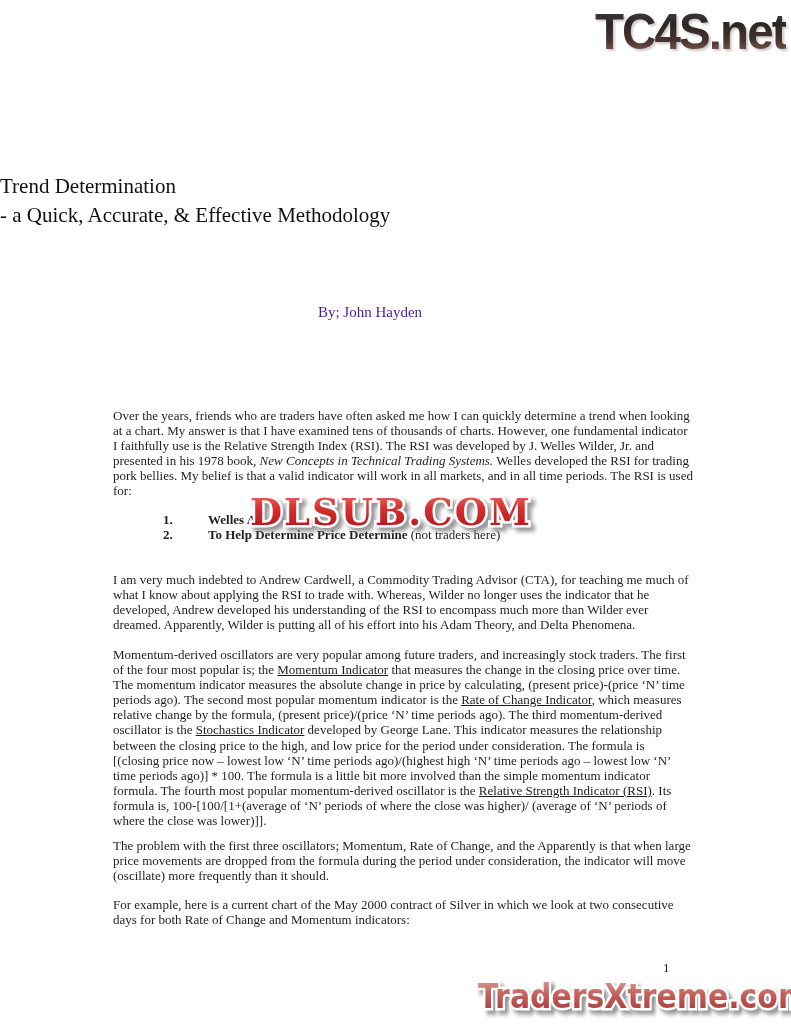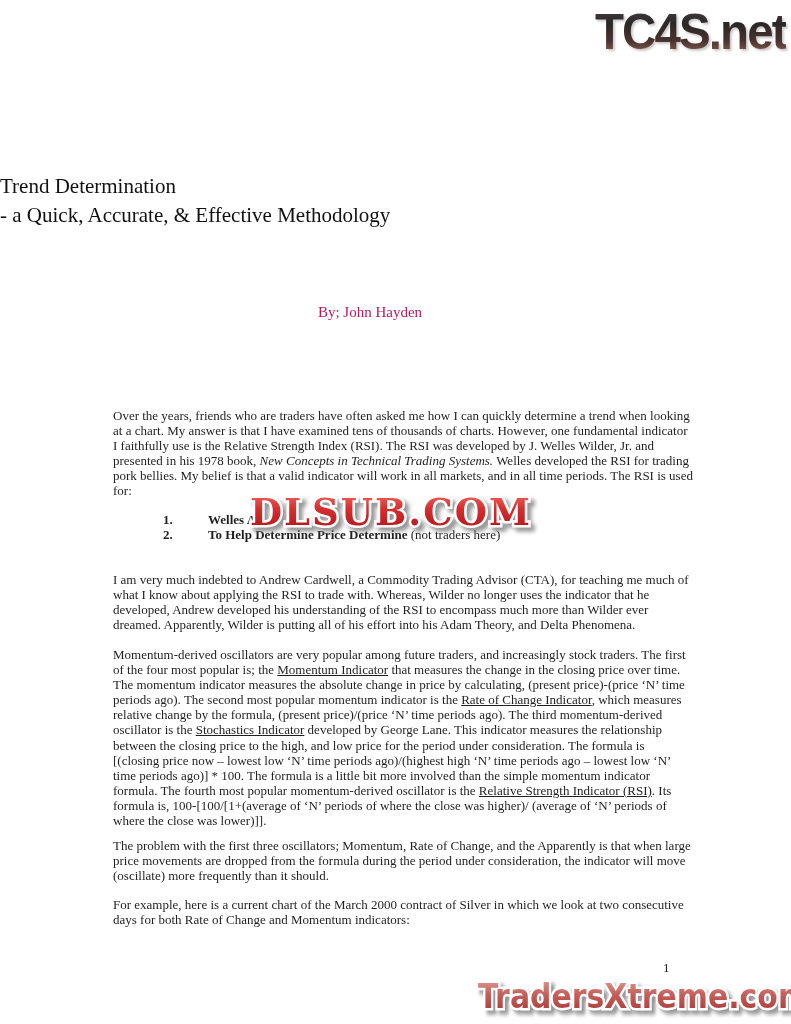--- a/index.html
+++ b/index.html
@@ -14,21 +14,21 @@
     filter:drop-shadow(2px 2px 1px rgba(110,95,95,0.35));}
   .hl-fill{
     font-family:"Liberation Sans", sans-serif;font-weight:700;font-size:50px;line-height:1;
     letter-spacing:-2px;white-space:nowrap;
     background:linear-gradient(180deg,#4a4546 0%,#2b2627 35%,#47332f 65%,#7d554b 85%,#a37a69 100%);
     -webkit-background-clip:text;background-clip:text;color:#3a3233;-webkit-text-fill-color:transparent;}
 
   
   .title{position:absolute;top:172px;left:0;width:791px;margin:0;text-align:left;
     font-weight:400;font-size:21px;line-height:29px;color:#111;}
-  .byline{position:absolute;top:304px;left:0;width:740px;text-align:center;font-size:15px;color:#be185d;}
+  .byline{position:absolute;top:304px;left:0;width:740px;text-align:center;font-size:15px;color:#4c1d95;}
 
   
   .para{position:absolute;left:113px;width:580px;font-size:13px;line-height:15.1px;text-align:left;}
   #p1{top:408px}
   #p2{top:572px}
   #p3{top:647px}
   #p4{top:838px}
   #p5{top:897px}
   .b{font-weight:700}
   .i{font-style:italic}
@@ -85,21 +85,21 @@
     </div>
     <div class="list-row">
       <span class="num">2.</span>
       <span class="list-text"><span class="b">To Help Determine Price Determine</span><span> (not traders here)</span></span>
     </div>
   </div>
 
   <div class="para" id="p2"><span>I am very much indebted to Andrew Cardwell, a Commodity Trading Advisor (CTA), for teaching me much of what I know about applying the RSI to trade with. Whereas, Wilder no longer uses the indicator that he developed, Andrew developed his understanding of the RSI to encompass much more than Wilder ever dreamed. Apparently, Wilder is putting all of his effort into his Adam Theory, and Delta Phenomena.</span></div>
   <div class="para" id="p3"><span>Momentum-derived oscillators are very popular among future traders, and increasingly stock traders. The first of the four most popular is; the </span><span class="u">Momentum Indicator</span><span> that measures the change in the closing price over time. The momentum indicator measures the absolute change in price by calculating, (present price)-(price ‘N’ time periods ago). The second most popular momentum indicator is the </span><span class="u">Rate of Change Indicator</span><span>, which measures relative change by the formula, (present price)/(price ‘N’ time periods ago). The third momentum-derived oscillator is the </span><span class="u">Stochastics Indicator</span><span> developed by George Lane. This indicator measures the relationship between the closing price to the high, and low price for the period under consideration. The formula is [(closing price now – lowest low ‘N’ time periods ago)/(highest high ‘N’ time periods ago – lowest low ‘N’ time periods ago)] * 100. The formula is a little bit more involved than the simple momentum indicator formula. The fourth most popular momentum-derived oscillator is the </span><span class="u">Relative Strength Indicator (RSI)</span><span>. Its formula is, 100-[100/[1+(average of ‘N’ periods of where the close was higher)/ (average of ‘N’ periods of where the close was lower)]].</span></div>
   <div class="para" id="p4"><span>The problem with the first three oscillators; Momentum, Rate of Change, and the Apparently is that when large price movements are dropped from the formula during the period under consideration, the indicator will move (oscillate) more frequently than it should.</span></div>
-  <div class="para" id="p5"><span>For example, here is a current chart of the March 2000 contract of Silver in which we look at two consecutive days for both Rate of Change and Momentum indicators:</span></div>
+  <div class="para" id="p5"><span>For example, here is a current chart of the May 2000 contract of Silver in which we look at two consecutive days for both Rate of Change and Momentum indicators:</span></div>
 
   <div class="watermark">
     <span class="wm-stroke">DLSUB.COM</span>
     <span class="wm-fill">DLSUB.COM</span>
   </div>
 
   <div class="page-number">1</div>
 
   <div class="footer-logo">
     <span class="fl-stroke">TradersXtreme.com</span>

